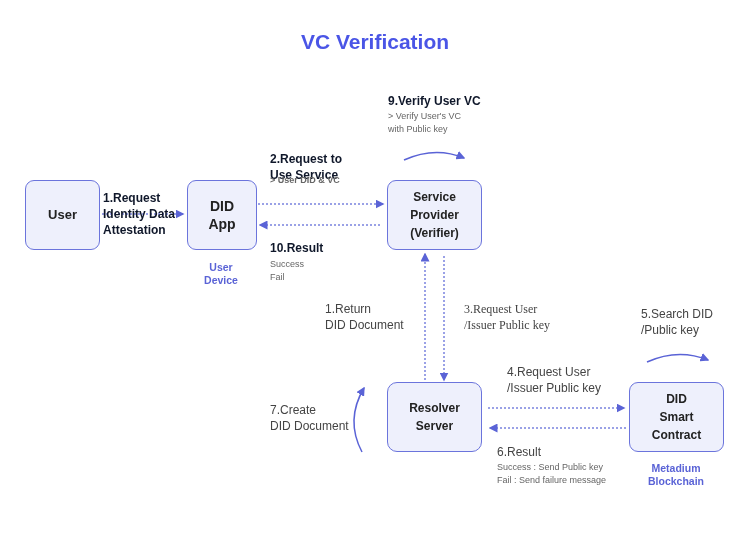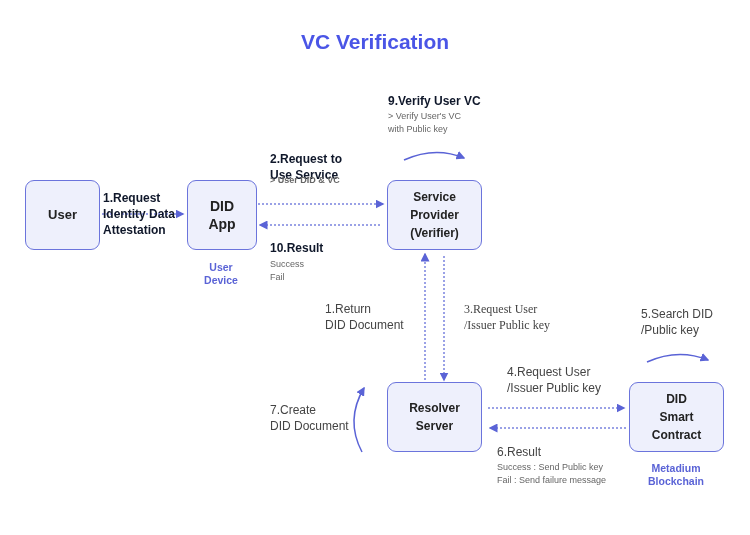--- a/index.html
+++ b/index.html
@@ -44,21 +44,21 @@
   </div>
 <div class="box" style="left:187px;top:180px;width:70px;height:70px;font-size:14px;">
     <span style="white-space:pre-line">DID
 App</span>
   </div>
 <div class="box" style="left:387px;top:180px;width:95px;height:70px;font-size:12px;">
     <span style="white-space:pre-line">Service
 Provider
 (Verifier)</span>
   </div>
-<div class="box" style="left:387px;top:382px;width:95px;height:70px;font-size:12px;">
+<div class="box" style="left:387px;top:382px;width:95px;height:70px;font-size:12px;border-radius:10px;">
     <span style="white-space:pre-line">Resolver
 Server</span>
   </div>
 <div class="box" style="left:629px;top:382px;width:95px;height:70px;font-size:12px;">
     <span style="white-space:pre-line">DID
 Smart
 Contract</span>
   </div>
 
 <div class="grp" style="left:196px;top:261px;width:50px;">User

